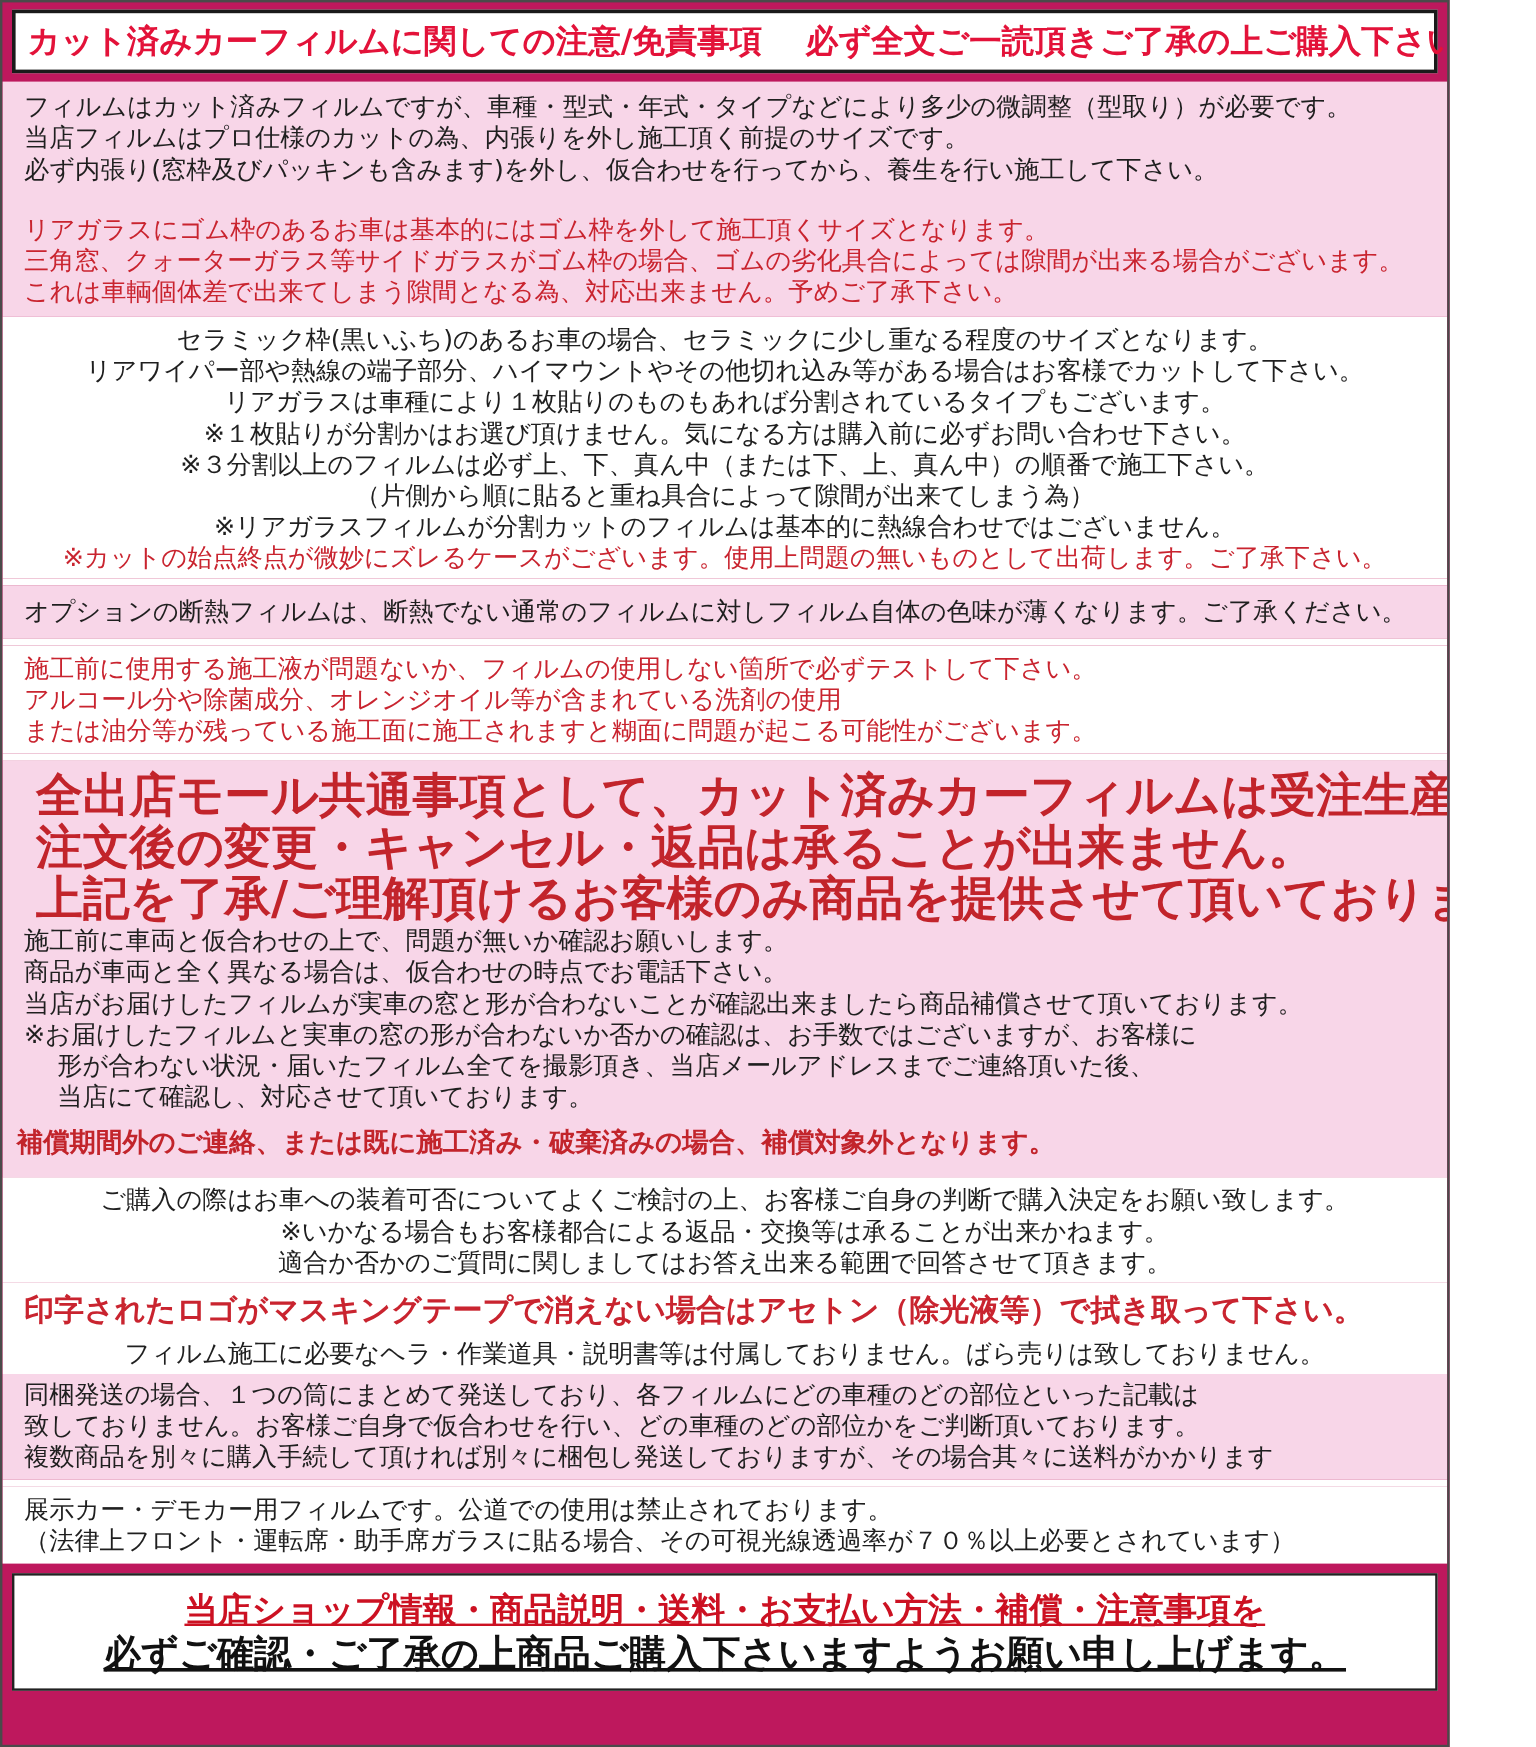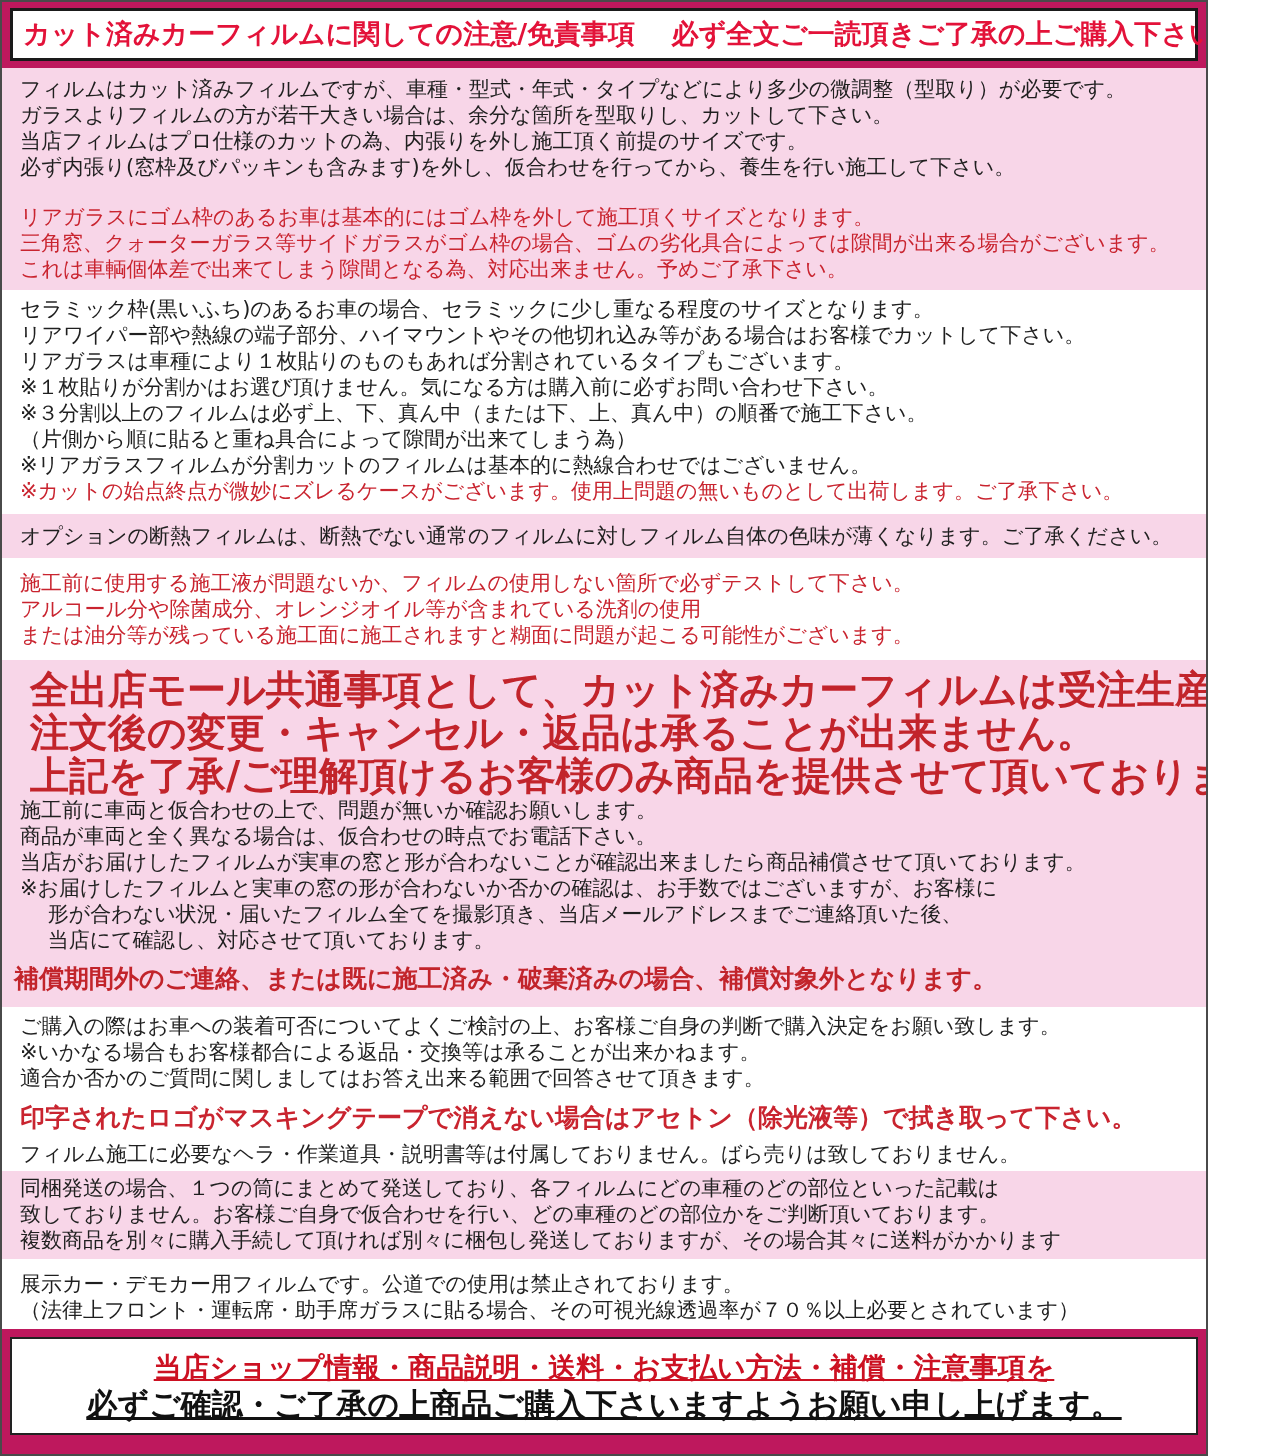--- a/index.html
+++ b/index.html
@@ -16,49 +16,48 @@
   .block{box-sizing:border-box;width:100%;}
   .pink{background:#f8d6e8;}
   .white{background:#ffffff;}
   .line{padding:0 18px;font-size:21px;line-height:26px;white-space:pre;}
   .t-black{color:#1f1f1f;}
   .t-red{color:#c9242f;}
   .bold{font-weight:normal;}
   .spacer{height:24px;}
   .gap{height:6px;background:#fff;}
   .big-red{font-size:39px;line-height:43px;font-weight:bold;color:#c2242b;padding:0 28px;white-space:pre;}
-  .warranty{font-size:25px;line-height:36px;font-weight:bold;color:#c2242b;padding:8px 12px 2px 12px;white-space:pre;}
+  .warranty{font-size:22px;line-height:36px;font-weight:bold;color:#c2242b;padding:8px 12px 2px 12px;white-space:pre;}
   .acetone{font-size:25px;line-height:30px;font-weight:bold;color:#c9242f;padding:8px 18px;white-space:pre;}
   .footer-box{
     margin:8px 8px 0 8px;border:2px solid #222;background:#fff;
     text-align:center;padding:12px 6px 10px 6px;
   }
   .footer-red{
     font-size:28px;line-height:34px;font-weight:bold;color:#cc1122;
     text-decoration:underline;white-space:pre;
   }
   .footer-black{
     font-size:31px;line-height:38px;font-weight:bold;color:#111;
     text-decoration:underline;white-space:pre;
   }
   .pad-t6{padding-top:6px;}.pad-b6{padding-bottom:6px;}
   .pad-t8{padding-top:8px;}.pad-b8{padding-bottom:8px;}
-  .pad-t4{padding-top:4px;}.pad-b4{padding-bottom:4px;}
+  .pad-t4{padding-top:4px;}.pad-b4{padding-bottom:4px;text-align:center;}
   .pad-t9{padding-top:9px;}.pad-b9{padding-bottom:9px;}
 </style>
 </head>
 <body>
 
 <div class="page">
 
   <div class="header-box">カット済みカーフィルムに関しての注意/免責事項　 必ず全文ご一読頂きご了承の上ご購入下さい</div>
 
   <section class="block pink pad-t8 pad-b8">
     <div class="line t-black">フィルムはカット済みフィルムですが、車種・型式・年式・タイプなどにより多少の微調整（型取り）が必要です。</div>
-    <div class="line t-black">ガラスよりフィルムの方が若干大きい場合は、余分な箇所を型取りし、カットして下さい。</div>
     <div class="line t-black">当店フィルムはプロ仕様のカットの為、内張りを外し施工頂く前提のサイズです。</div>
     <div class="line t-black">必ず内張り(窓枠及びパッキンも含みます)を外し、仮合わせを行ってから、養生を行い施工して下さい。</div>
     <div class="spacer"></div>
     <div class="line t-red bold">リアガラスにゴム枠のあるお車は基本的にはゴム枠を外して施工頂くサイズとなります。</div>
     <div class="line t-red bold">三角窓、クォーターガラス等サイドガラスがゴム枠の場合、ゴムの劣化具合によっては隙間が出来る場合がございます。</div>
     <div class="line t-red bold">これは車輌個体差で出来てしまう隙間となる為、対応出来ません。予めご了承下さい。</div>
   </section>
 
   <section class="block white pad-t6 pad-b4">
     <div class="line t-black">セラミック枠(黒いふち)のあるお車の場合、セラミックに少し重なる程度のサイズとなります。</div>

